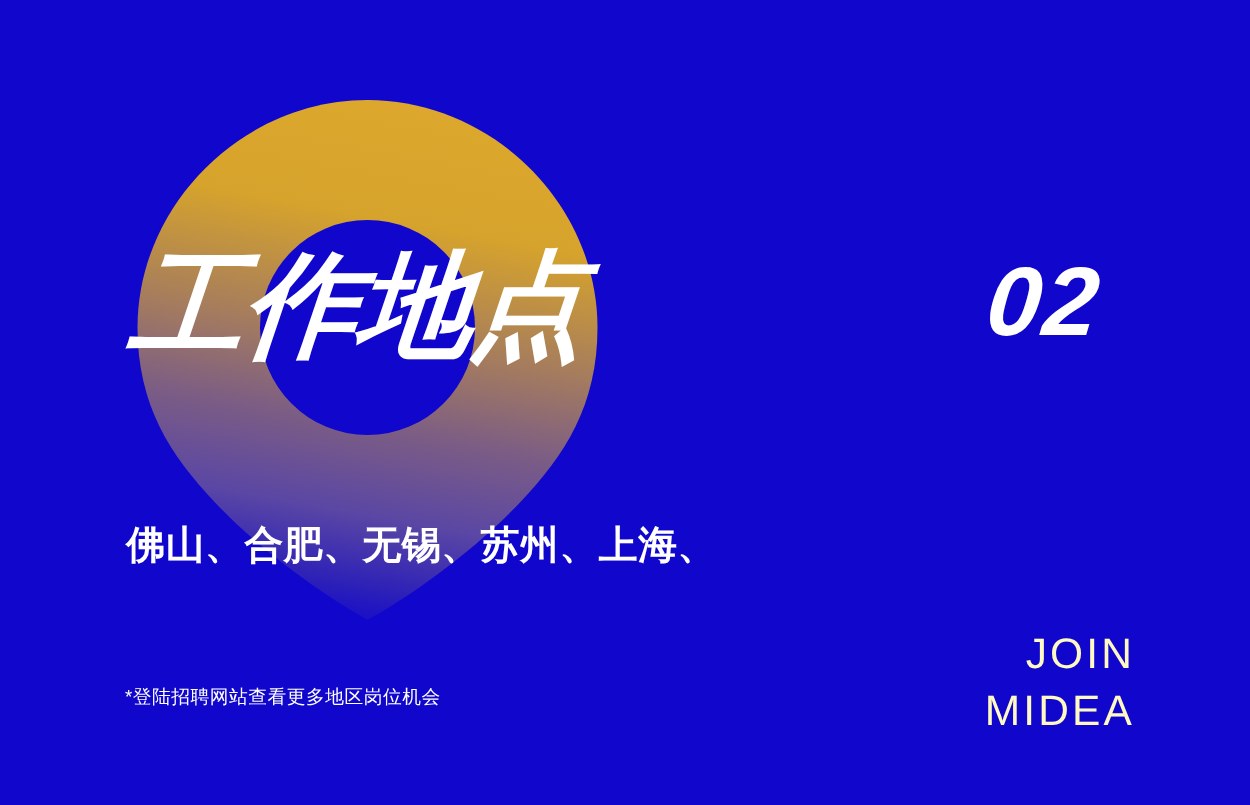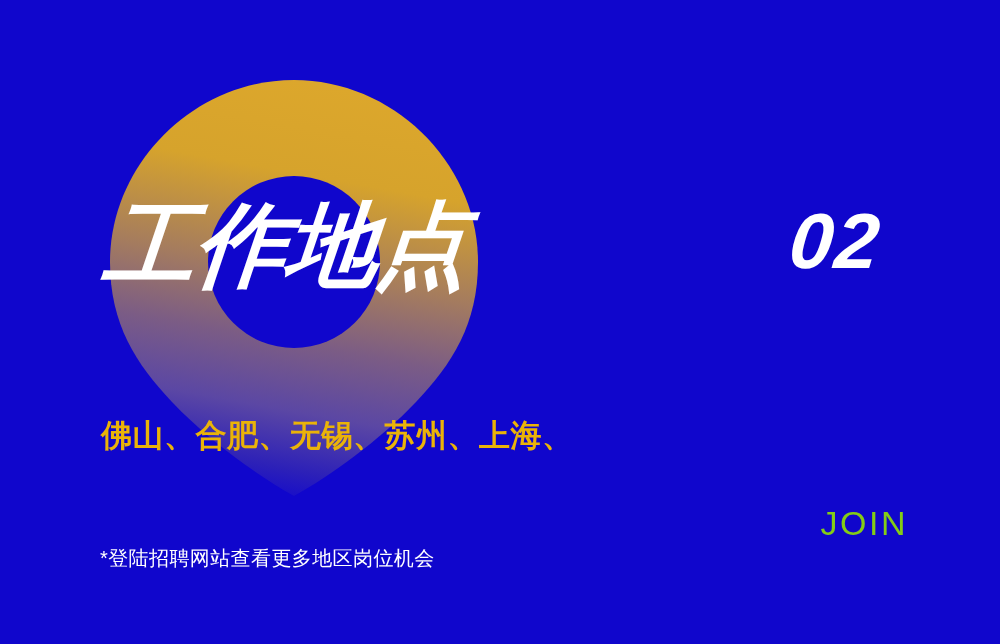--- a/index.html
+++ b/index.html
@@ -66,51 +66,51 @@
     letter-spacing: 2px;
     transform: skewX(-6deg);
     transform-origin: left bottom;
   }
 
   
   #locations {
     position: absolute;
     left: 101px;
     top: 400px;
-    color: #eab308;
+    color: #ffffff;
     font-size: 31px;
     font-weight: bold;
     line-height: 72px;
     letter-spacing: 0.5px;
     white-space: nowrap;
   }
   #locations .loc-line {
     display: block;
   }
 
   
   #footnote {
     position: absolute;
     left: 100px;
     top: 545px;
     color: #ffffff;
-    font-size: 20px;
+    font-size: 15px;
     font-weight: normal;
     line-height: 26px;
     letter-spacing: 0.4px;
     white-space: nowrap;
   }
 
   
   #wordmark {
     position: absolute;
     right: 92px;
     top: 500px;
     text-align: right;
-    color: #84cc16;
+    color: #fef9c3;
     font-size: 34px;
     font-weight: normal;
     line-height: 46px;
     letter-spacing: 2.5px;
   }
   #wordmark span {
     display: block;
   }
 </style>
 </head>
@@ -152,15 +152,16 @@
   <div id="section-number">02</div>
 
   <div id="locations">
     <span class="loc-line">佛山、合肥、无锡、苏州、上海、</span>
   </div>
 
   <div id="footnote">*登陆招聘网站查看更多地区岗位机会</div>
 
   <div id="wordmark">
     <span>JOIN</span>
+    <span>MIDEA</span>
   </div>
 
 </div>
 
 </body></html>

